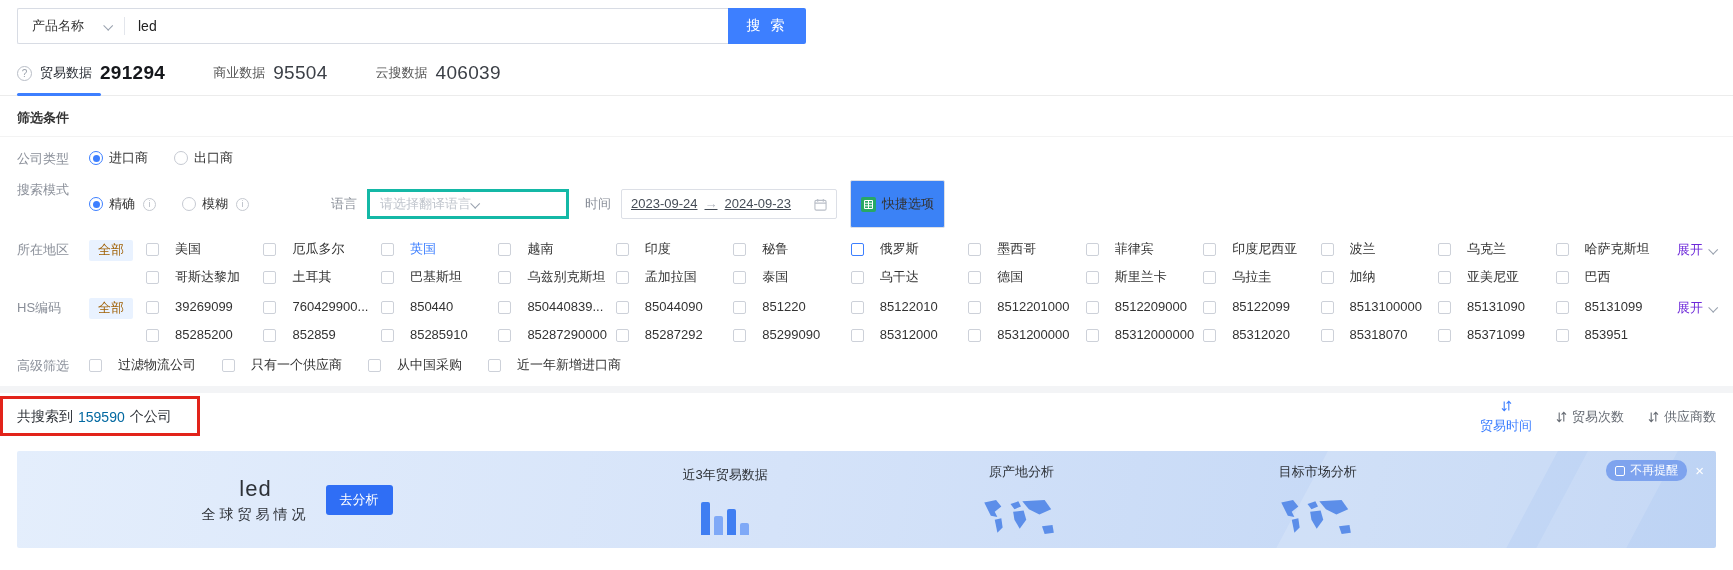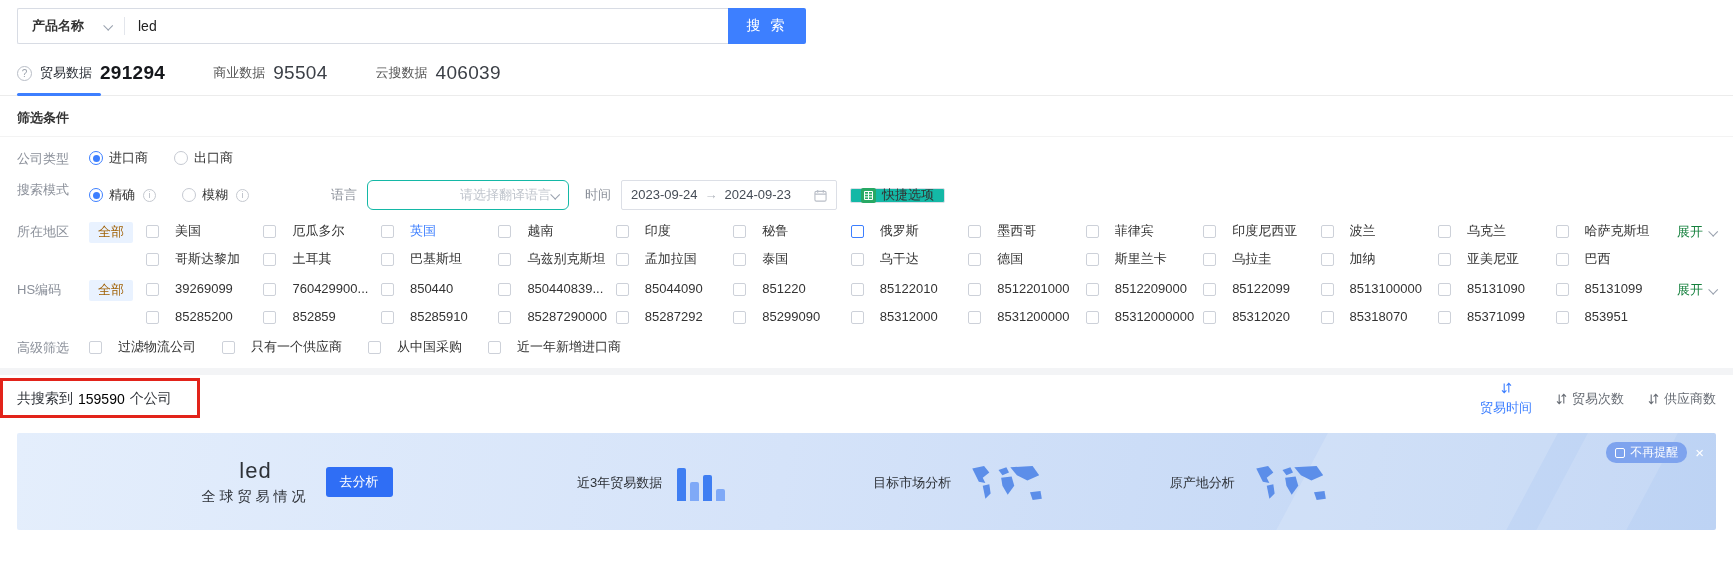--- a/index.html
+++ b/index.html
@@ -8,21 +8,21 @@
     background:#fff;
     font-family:"Liberation Sans","DejaVu Sans",sans-serif;
     font-size:13px; color:#333;
     overflow:hidden; position:relative;
   }
 
   
   .search-bar { display:flex; align-items:center; margin:8px 0 0 17px; height:36px; }
   .search-group { display:flex; align-items:center; width:711px; height:36px;
     border:1px solid #d8dce4; border-right:none; border-radius:2px 0 0 2px; background:#fff; }
-  .search-cat { display:flex; align-items:center; gap:20px; padding:0 13px 0 14px; cursor:pointer; height:100%;font-weight:bold; }
+  .search-cat { display:flex; align-items:center; gap:20px; padding:0 13px 0 14px; cursor:pointer; height:100%; }
   .chev { width:7px; height:7px; border-right:1.5px solid #98a1ae; border-bottom:1.5px solid #98a1ae;
     transform:rotate(45deg) translateY(-1px); flex:none; }
   .vdiv { width:1px; height:18px; background:#e3e6ec; }
   .search-input { flex:1; border:none; outline:none; height:32px; padding:0 13px; font-size:14px;
     color:#222; font-family:inherit; background:transparent; }
   .search-btn { width:78px; height:36px; background:#3d7fff; color:#fff; border:none; font-size:14px;
     letter-spacing:3px; cursor:pointer; border-radius:0 2px 2px 0; font-family:inherit; }
 
   
   .tabs { display:flex; align-items:flex-end; gap:48px; padding:0 17px; margin-top:10px;
@@ -48,51 +48,51 @@
   .radio-item { display:flex; align-items:center; gap:6px; margin-right:26px; cursor:pointer; }
   .radio { width:14px; height:14px; border-radius:50%; border:1px solid #c6cad2; background:#fff;
     position:relative; flex:none; }
   .radio.sel { border-color:#3d7fff; }
   .radio.sel::after { content:''; position:absolute; inset:2.5px; border-radius:50%; background:#3d7fff; }
   .info-icon { width:13px; height:13px; border-radius:50%; border:1px solid #c5c9d0; color:#b4b9c1;
     font-size:9px; display:inline-flex; align-items:center; justify-content:center; margin-left:2px; flex:none; }
 
   .inline-label { color:#8a8f99; margin:0 10px 0 56px; flex:none; }
   .inline-label.tight { margin-left:16px; }
-  .select-box { width:202px; height:30px; border:1px solid #14b8a6; border-radius:6px; display:flex;
-    align-items:center; justify-content:flex-end; padding:0 10px; color:#bfc4cc; background:#fff;
+  .select-box { width:202px; height:30px; border:3px solid #14b8a6; border-radius:0; display:flex;
+    align-items:center; justify-content:flex-start; padding:0 10px; color:#bfc4cc; background:#fff;
     cursor:pointer; flex:none; }
   .date-box { width:216px; height:30px; border:1px solid #dcdfe6; border-radius:2px; display:flex;
-    align-items:center; justify-content:space-between; padding:0 9px; background:#fff; color:#454c56; flex:none; }
+    align-items:center; justify-content:space-between; padding:0 9px; background:#fff; color:#454c56; flex:none;text-decoration:underline; }
   .date-vals { display:flex; align-items:center; gap:7px; }
   .date-arrow { color:#b0b5bd; }
-  .quick-btn { height:15px; border:1px solid #dcdfe6; border-radius:2px; background:#14b8a6; display:flex;
+  .quick-btn { height:48px; border:1px solid #dcdfe6; border-radius:2px; background:#3b82f6; display:flex;
     align-items:center; gap:6px; padding:0 10px; margin-left:13px; cursor:pointer; color:#333;
     font-family:inherit; font-size:13px; flex:none; }
 
   .all-chip { background:#e9f2ff; color:#a16207; padding:1px 9px 2px; border-radius:2px; margin-right:13px;
     cursor:pointer; flex:none; }
   .cb-grid { flex:1; display:grid; grid-template-columns:repeat(13,minmax(0,1fr)); row-gap:10px;
     column-gap:6px; min-width:0; }
   .cb-item { display:flex; align-items:center; gap:16px; cursor:pointer; white-space:nowrap; overflow:hidden; }
   .cb-box { width:13px; height:13px; border:1px solid #cdd1d9; border-radius:2px; background:#fff; flex:none; }
   .cb-label { color:#333; overflow:hidden; text-overflow:ellipsis; }
   .hl-text .cb-label { color:#3d7fff; }
   .hl-box .cb-box { border-color:#3d7fff; }
-  .expand-link { flex:none; display:flex; align-items:center; gap:6px; color:#15803d; cursor:pointer;
+  .expand-link { flex:none; display:flex; align-items:center; gap:6px; color:#6d28d9; cursor:pointer;
     margin-left:10px; padding-top:1px; }
   .adv-list { display:flex; align-items:flex-start; }
   .adv-list .cb-item { margin-right:26px; }
 
   
   .sep-band { height:7px; background:#f3f4f6; margin-top:5px; }
   .results-bar { position:relative; display:flex; align-items:center; justify-content:space-between;
     height:48px; padding:0 17px; }
   .results-left { display:flex; align-items:center; gap:5px; font-size:14px; color:#2f3339; }
-  .results-count { color:#000000; }
+  .results-count { color:#0369a1; }
   .red-annotation { position:absolute; left:0; top:3px; width:200px; height:40px;
     border:3px solid #e2231a; pointer-events:none; z-index:5; }
   .results-right { display:flex; align-items:center; gap:24px; }
   .sorts { display:flex; align-items:center; gap:24px; }
   .sort-item { display:flex; align-items:center; gap:5px; color:#676c74; cursor:pointer; }
   .sort-item.active { color:#3d7fff;flex-direction:column; }
   .crm-btn { height:32px; border:1px solid #d9dce1; background:#fff; border-radius:2px; display:flex;
     align-items:center; gap:6px; padding:0 12px; font-size:13px; color:#333; cursor:pointer; font-family:inherit; }
 
   
@@ -102,21 +102,21 @@
   .banner-deco1 { position:absolute; right:190px; top:-25px; width:230px; height:170px;
     background:rgba(255,255,255,.16); transform:skewX(-28deg); }
   .banner-deco2 { position:absolute; right:70px; top:-25px; width:90px; height:170px;
     background:rgba(255,255,255,.13); transform:skewX(-28deg); }
   .banner-left { flex:0 0 560px; display:flex; align-items:center; justify-content:center; gap:16px;
     position:relative; z-index:2; }
   .kw { font-size:22px; color:#2e3238; text-align:center; letter-spacing:1px; }
   .kw-sub { font-size:14px; color:#2e3238; letter-spacing:4px; margin-top:4px; }
   .analyze-btn { background:#2f6ef5; color:#fff; border:none; border-radius:3px; padding:6px 14px;
     font-size:13px; cursor:pointer; font-family:inherit; }
-  .banner-card { flex:1; display:flex; flex-direction:row; align-items:center; gap:15px;
+  .banner-card { flex:1; display:flex; flex-direction:column; align-items:center; gap:15px;
     padding-top:2px; position:relative; z-index:2; }
   .card-title { font-size:13px; color:#2e3238; }
   .banner-spacer { flex:0 0 250px; }
   .bar-icon { display:flex; align-items:flex-end; gap:4px; height:36px; }
   .bar-icon i { display:block; width:9px; border-radius:2px 2px 0 0; background:#3f7ef2; }
   .bar-icon i:nth-child(1){ height:33px; }
   .bar-icon i:nth-child(2){ height:19px; background:#7fa9f7; }
   .bar-icon i:nth-child(3){ height:26px; }
   .bar-icon i:nth-child(4){ height:12px; background:#7fa9f7; }
   .banner-dismiss { position:absolute; top:9px; right:12px; display:flex; align-items:center; gap:8px; z-index:3; }
@@ -582,47 +582,47 @@
       <div class="card-title">近3年贸易数据</div>
       <div class="bar-icon">
           <i></i>
           <i></i>
           <i></i>
           <i></i>
         </div>
     </div>
 
     <div class="banner-card">
+      <div class="card-title">原产地分析</div>
+      <svg width="86" height="42" viewBox="0 0 64 32">
+        <g fill="#5c8ee9">
+          <path d="M4 5 L13 3 L17 8 L12 12 L14 16 L9 15 Z"></path>
+          <path d="M12 18 L17 17 L18 24 L14 28 Z"></path>
+          <path d="M24 6 L30 4 L32 8 L27 10 Z"></path>
+          <path d="M26 12 L34 11 L36 18 L31 25 L27 18 Z"></path>
+          <path d="M33 4 L50 3 L55 10 L46 14 L38 10 Z"></path>
+          <path d="M48 23 L56 22 L57 28 L50 29 Z"></path>
+        </g>
+      </svg>
+    </div>
+
+    <div class="banner-card">
       <div class="card-title">目标市场分析</div>
       <svg width="86" height="42" viewBox="0 0 64 32">
         <g fill="#5c8ee9">
           <path d="M4 5 L13 3 L17 8 L12 12 L14 16 L9 15 Z"></path>
           <path d="M12 18 L17 17 L18 24 L14 28 Z"></path>
           <path d="M24 6 L30 4 L32 8 L27 10 Z"></path>
           <path d="M26 12 L34 11 L36 18 L31 25 L27 18 Z"></path>
           <path d="M33 4 L50 3 L55 10 L46 14 L38 10 Z"></path>
           <path d="M48 23 L56 22 L57 28 L50 29 Z"></path>
         </g>
       </svg>
     </div>
 
-    <div class="banner-card">
-      <div class="card-title">原产地分析</div>
-      <svg width="86" height="42" viewBox="0 0 64 32">
-        <g fill="#5c8ee9">
-          <path d="M4 5 L13 3 L17 8 L12 12 L14 16 L9 15 Z"></path>
-          <path d="M12 18 L17 17 L18 24 L14 28 Z"></path>
-          <path d="M24 6 L30 4 L32 8 L27 10 Z"></path>
-          <path d="M26 12 L34 11 L36 18 L31 25 L27 18 Z"></path>
-          <path d="M33 4 L50 3 L55 10 L46 14 L38 10 Z"></path>
-          <path d="M48 23 L56 22 L57 28 L50 29 Z"></path>
-        </g>
-      </svg>
-    </div>
-
     <div class="banner-spacer"></div>
 
     <div class="banner-dismiss">
       <span class="dismiss-chip">
         <span class="mini-box"></span>
         <span>不再提醒</span>
       </span>
       <span class="close-x">×</span>
     </div>
   </div>

